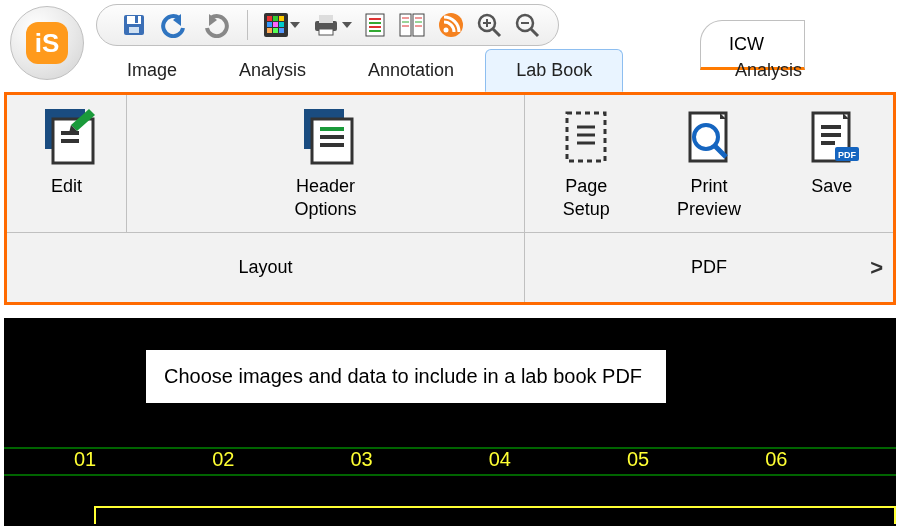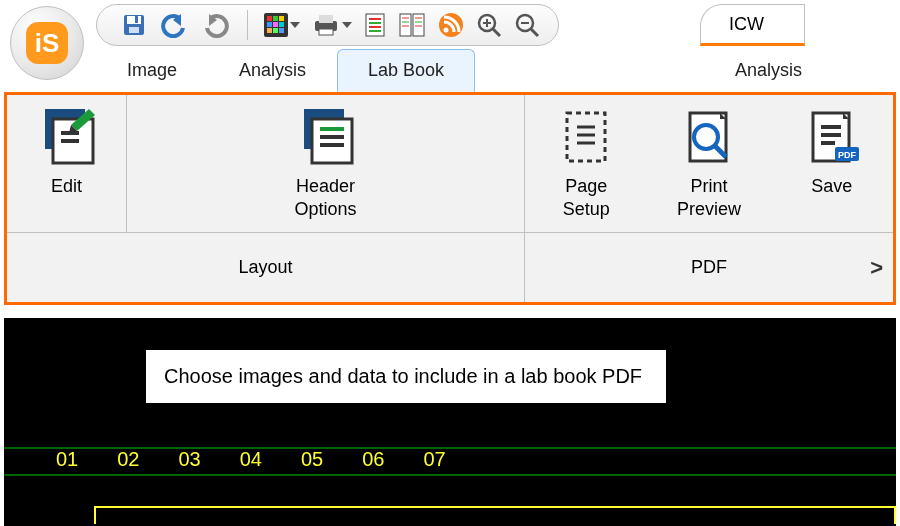--- a/index.html
+++ b/index.html
@@ -44,22 +44,22 @@
     background: linear-gradient(#fdfdfd,#eee);
     display: flex; align-items: center;
     padding: 0 18px 0 24px;
     gap: 12px;
   }
   .qat .sep { width:1px; height:30px; background:#c0c0c0; margin:0 4px; }
   .qat svg { display:block; }
   .drop-caret { width:0;height:0;border-left:5px solid transparent;border-right:5px solid transparent;border-top:6px solid #555; display:inline-block; margin-left:2px; vertical-align:middle;}
   .title-pill {
     position:absolute;
-    left: 700px; top:4px;
-    height:42px;
+    left: 700px; top:20px;
+    height:50px;
     border:1px solid #c0c0c0;
     border-top-left-radius:22px;
     border-bottom:3px solid #ff7a00;
     background:#fff;
     padding: 0 40px 0 28px;
     display:flex; align-items:center;
   }
 
   
   .tabstrip {
@@ -151,22 +151,22 @@
   }
   .greenline {
     position:absolute;
     left:4px; right:4px;
     height:2px; background:#006400;
   }
   .lane-labels {
     position:absolute;
     left:0; right:0; top:448px;
     display:flex;
-    padding-left:56px;
-    gap:39px;
+    padding-left:74px;
+    gap:116px;
     color:#ffff33;
     font-size:20px;
   }
   .yellowbox {
     position:absolute;
     left:94px; right:4px; top:506px;
     height:18px;
     border:2px solid #ffff33;
     border-bottom:none;
   }
@@ -269,20 +269,21 @@
   </span>
 </div>
 
 <div class="title-pill">
   <span>ICW</span>
 </div>
 
 <div class="tabstrip">
   <div class="tab">Image</div>
   <div class="tab">Analysis</div>
+  <div class="tab">Annotation</div>
   <div class="tab active">Lab Book</div>
 </div>
 <div class="tabstrip2">
   <div class="tab">Analysis</div>
 </div>
 
 <div class="ribbon-wrap">
   <div class="ribbon-groups">
     <div class="group" style="flex:0 0 518px">
       <div class="group-body">

